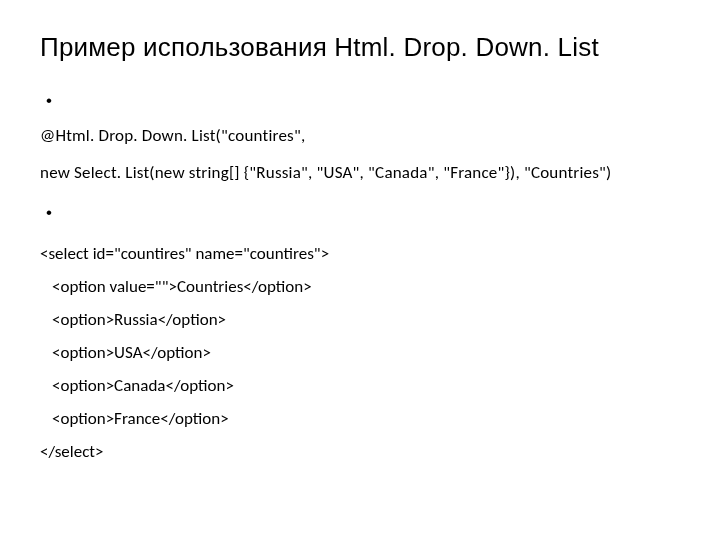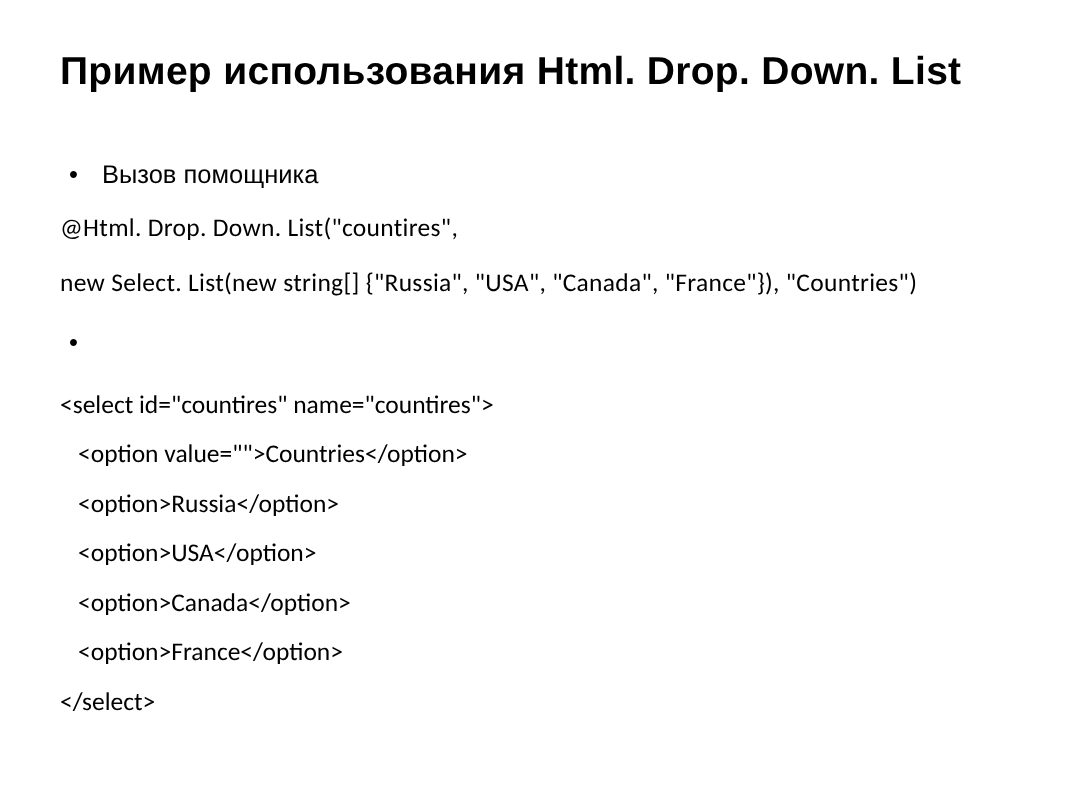--- a/index.html
+++ b/index.html
@@ -10,22 +10,22 @@
     body {
       width: 720px;
       height: 540px;
       background: #fff;
       font-family: Arial, sans-serif;
       padding: 32px 40px;
       color: #000;
     }
     .title {
       font-size: 26px;
-      font-weight: bold;
-      margin-bottom: 44px;
+      font-weight: normal;
+      margin-bottom: 28px;
       letter-spacing: 0.2px;
     }
     .bullet-item {
       display: flex;
       align-items: baseline;
       margin-bottom: 14px;
       font-size: 17px;
     }
     .bullet-dot {
       margin-right: 16px;
@@ -50,21 +50,20 @@
       margin-bottom: 20px;
     }
   </style>
 </head>
 <body>
 
 <h1 class="title">Пример использования Html. Drop. Down. List</h1>
 
 <div class="bullet-item">
   <span class="bullet-dot">•</span>
-  <span>Вызов помощника</span>
 </div>
 
 <div class="code-line">@Html. Drop. Down. List("countires",</div>
 <div class="code-line">new Select. List(new string[] {"Russia", "USA", "Canada", "France"}), "Countries")</div>
 
 <div class="bullet-item section-gap">
   <span class="bullet-dot">•</span>
 </div>
 
 <div class="html-line">&lt;select id="countires" name="countires"&gt;</div>

